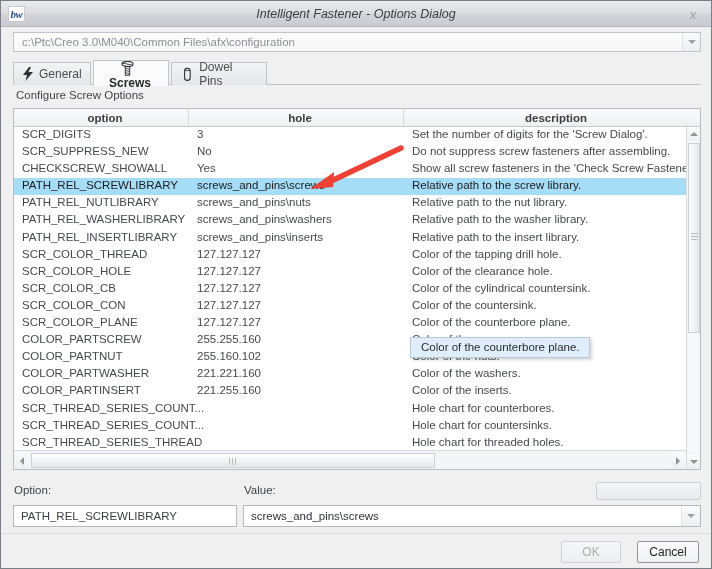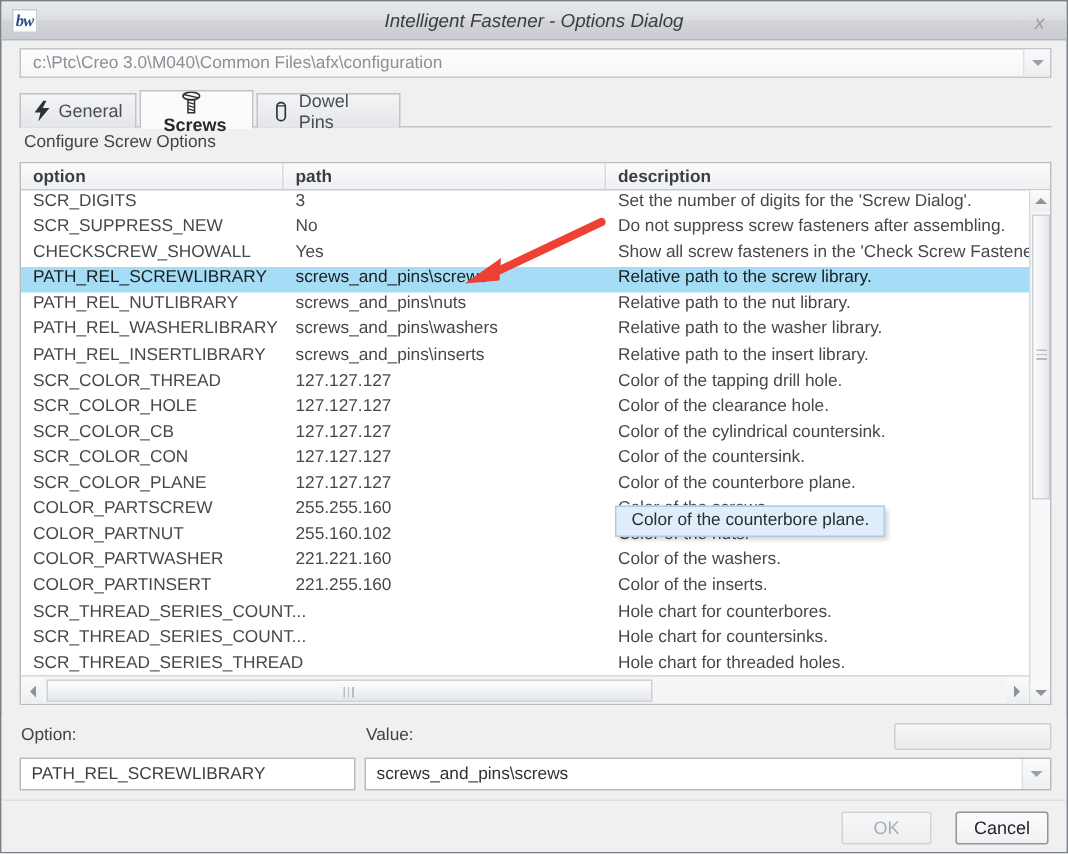--- a/index.html
+++ b/index.html
@@ -131,20 +131,21 @@
     position: absolute; left: 12px; top: 107px;
     width: 688px; height: 362px;
     background: #ffffff;
     border: 1px solid #b9bdc2;
   }
   #thead {
     position: absolute; left: 0; top: 0;
     width: 686px; height: 18px;
     background: linear-gradient(to bottom, #fbfbfc 0%, #eef0f2 100%);
     border-bottom: 1px solid #c6cacf;
+    text-align: center;
   }
   .th {
     position: absolute; top: 0; height: 17px;
     line-height: 18px;
     font-size: 11.5px; font-weight: bold;
     color: #3b3e43;
     padding-left: 8px;
   }
   #th-option { left: 0; width: 175px; border-right: 1px solid #d7dade; }
   #th-value  { left: 175px; width: 215px; border-right: 1px solid #d7dade; }
@@ -377,21 +378,21 @@
       <span>Dowel Pins</span>
     </div>
   </div>
 
   <div id="section-label">Configure Screw Options</div>
 
   <div id="table-panel">
 
     <div id="thead">
       <div class="th" id="th-option">option</div>
-      <div class="th" id="th-value">path</div>
+      <div class="th" id="th-value">hole</div>
       <div class="th" id="th-desc">description</div>
     </div>
 
     <div id="rows-clip">
         <div class="row">
           <span class="c-opt">SCR_DIGITS</span>
           <span class="c-val">3</span>
           <span class="c-desc">Set the number of digits for the 'Screw Dialog'.</span>
         </div>
         <div class="row">

